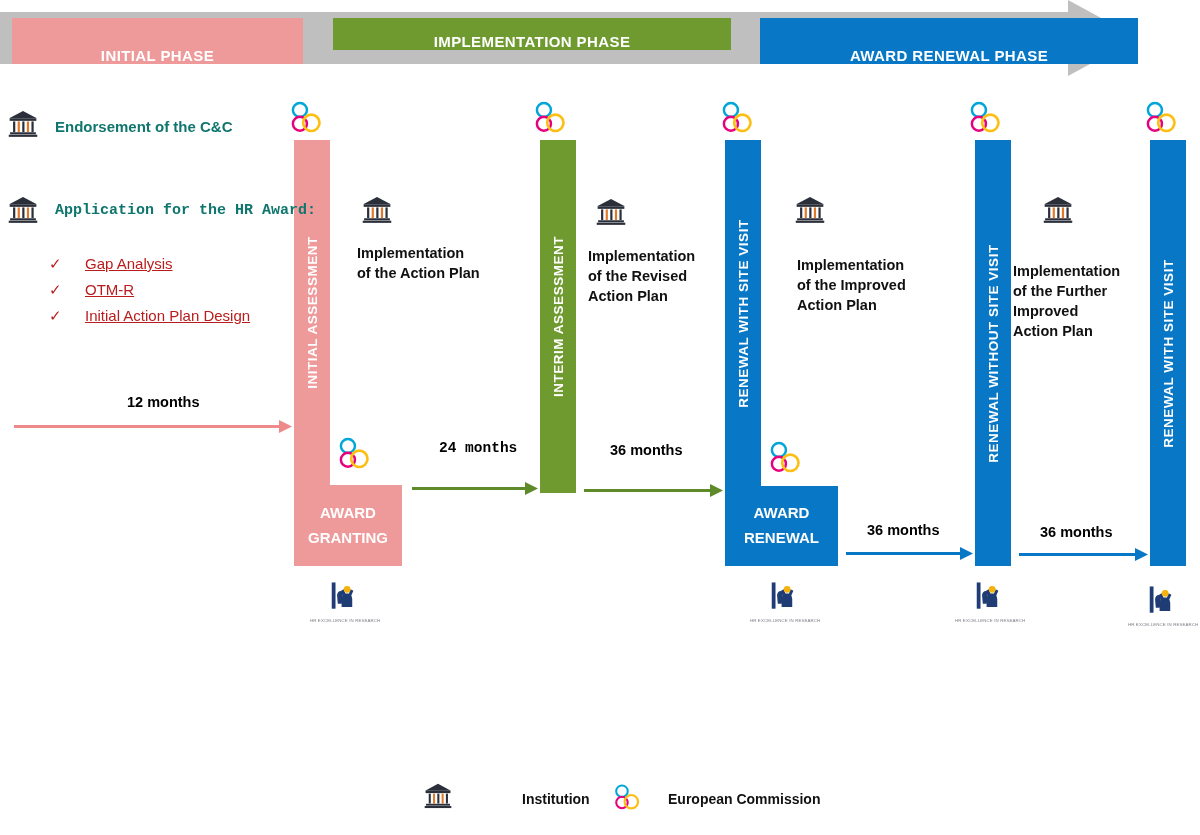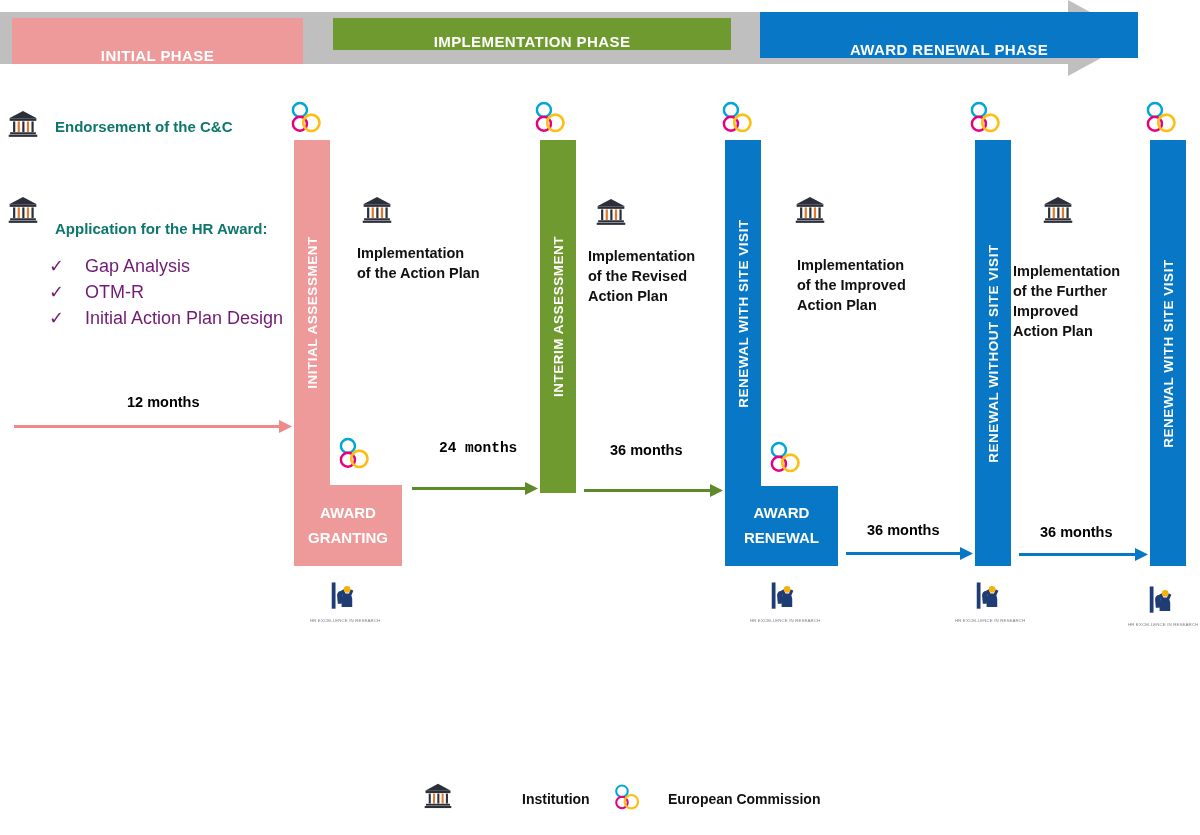--- a/index.html
+++ b/index.html
@@ -66,21 +66,21 @@
   .months{
     position:absolute;
     font-size:14.5px;
     font-weight:bold;
     color:#000000;
     white-space:nowrap;
     margin-left:9px;
   }
 
   
-  .check-row{position:absolute;font-size:18px;color:#701a75;white-space:nowrap;}
+  .check-row{position:absolute;font-size:15px;color:#b91c1c;white-space:nowrap;text-decoration:underline;}
   .check-row .tick{display:inline-block;width:36px;}
 
   
   .harrow{position:absolute;}
 
   
   .ec-logo{position:absolute;}
   
   .inst-icon{position:absolute;}
   
@@ -107,21 +107,21 @@
 </head>
 <body>
 
 <div id="stage">
     <div class="phase-bar" style="left: 12px; top: 18px; width: 291px; height: 46px; background: rgb(239, 154, 154);">
       <span>INITIAL PHASE</span>
     </div>
     <div class="phase-bar" style="left: 333px; top: 18px; width: 398px; height: 32px; background: rgb(111, 154, 47);">
       <span>IMPLEMENTATION PHASE</span>
     </div>
-    <div class="phase-bar" style="left: 760px; top: 12px; width: 378px; height: 46px; background: rgb(8, 120, 198);">
+    <div class="phase-bar" style="left: 760px; top: 18px; width: 378px; height: 46px; background: rgb(8, 120, 198);">
       <span>AWARD RENEWAL PHASE</span>
     </div>
     <div class="vbar" style="left: 294px; top: 140px; width: 36px; height: 345px; background: rgb(239, 154, 154);">
       <span class="vlabel">INITIAL ASSESSMENT</span>
     </div>
     <div class="vbar" style="left: 540px; top: 140px; width: 36px; height: 353px; background: rgb(111, 154, 47);">
       <span class="vlabel">INTERIM ASSESSMENT</span>
     </div>
     <div class="vbar" style="left: 725px; top: 140px; width: 36px; height: 346px; background: rgb(8, 120, 198);">
       <span class="vlabel">RENEWAL WITH  SITE VISIT</span>
@@ -134,21 +134,21 @@
     </div>
     <div class="award-box" style="left: 294px; top: 485px; width: 108px; height: 81px; background: rgb(239, 154, 154);">
       <div>AWARD</div>
       <div>GRANTING</div>
     </div>
     <div class="award-box" style="left: 725px; top: 486px; width: 113px; height: 80px; background: rgb(8, 120, 198);">
       <div>AWARD</div>
       <div>RENEWAL</div>
     </div>
     <div class="bold-text" style="left: 55px; top: 118px;">Endorsement of the C&amp;C</div>
-    <div class="bold-text" style="left: 55px; top: 220px;">Application for the HR Award:</div>
+    <div class="bold-text" style="left: 55px; top: 202px; font-family: Liberation Mono, monospace;">Application for the HR Award:</div>
     <div class="check-row" style="left: 49px; top: 255px;"><span class="tick">✓</span><span>Gap Analysis</span></div>
     <div class="check-row" style="left: 49px; top: 281px;"><span class="tick">✓</span><span>OTM-R</span></div>
     <div class="check-row" style="left: 49px; top: 307px;"><span class="tick">✓</span><span>Initial Action Plan Design</span></div>
     <div class="body-text" style="left: 357px; top: 243px;">Implementation
 of the Action Plan</div>
     <div class="body-text" style="left: 588px; top: 246px;">Implementation
 of the Revised
 Action Plan</div>
     <div class="body-text" style="left: 797px; top: 255px;">Implementation
 of the Improved

